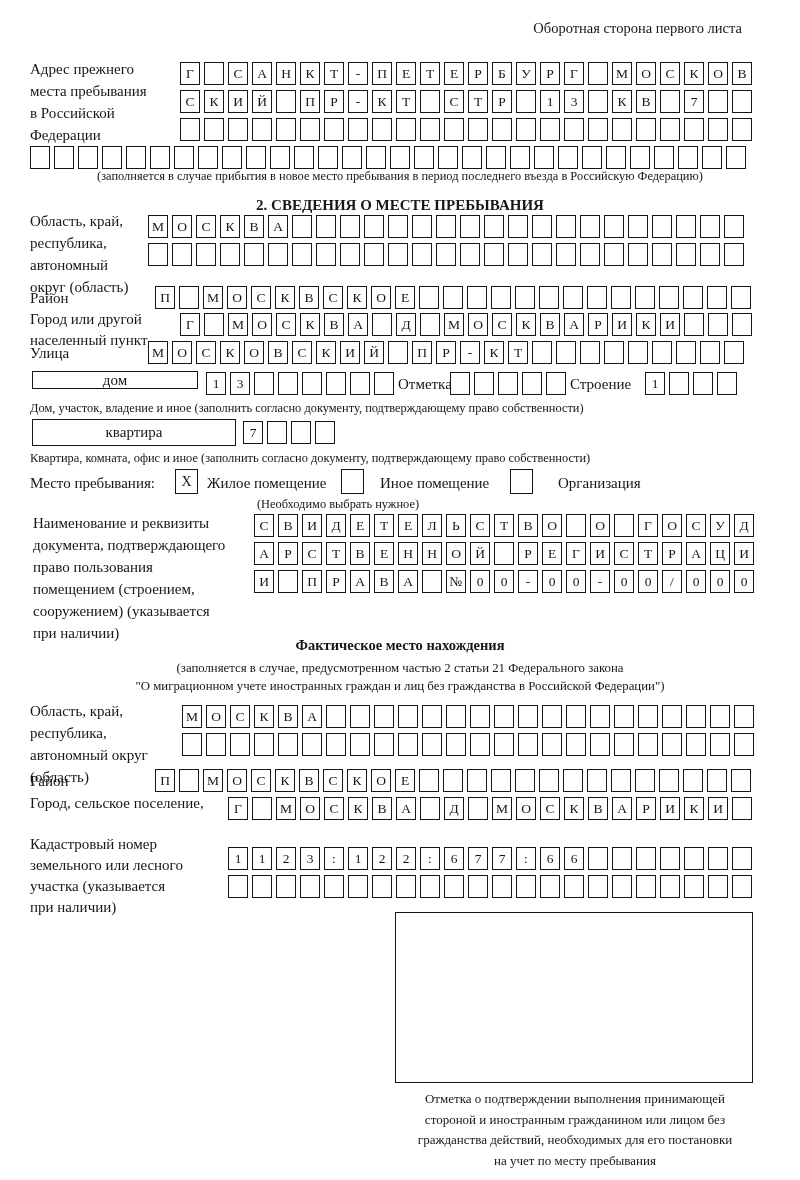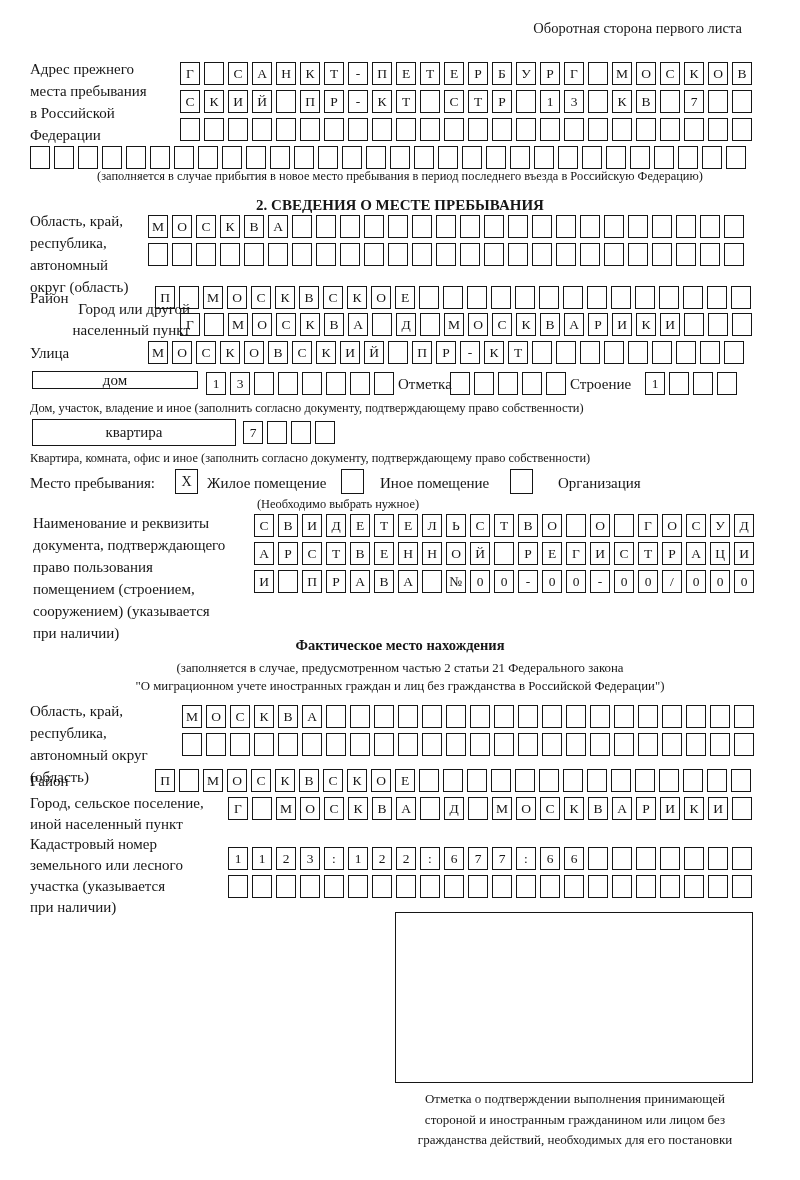--- a/index.html
+++ b/index.html
@@ -232,21 +232,21 @@
       <span class="cell"></span>
       <span class="cell"></span>
       <span class="cell"></span>
       <span class="cell"></span>
       <span class="cell"></span>
       <span class="cell"></span>
       <span class="cell"></span>
       <span class="cell"></span>
     </div>
 
-  <div class="abs label-sm" style="left:30px;top:299px;width:160px;text-align:right;">
+  <div class="abs label-sm" style="left:30px;top:309px;width:160px;">
     <span style="display:block;">Город или другой</span>
     <span style="display:block;">населенный пункт</span>
   </div>
   <div class="boxrow" style="left:180px;top:313px;">
       <span class="cell">Г</span>
       <span class="cell"></span>
       <span class="cell">М</span>
       <span class="cell">О</span>
       <span class="cell">С</span>
       <span class="cell">К</span>
@@ -510,21 +510,20 @@
       <span class="cell"></span>
       <span class="cell"></span>
       <span class="cell"></span>
       <span class="cell"></span>
       <span class="cell"></span>
       <span class="cell"></span>
     </div>
 
   <div class="abs label-sm" style="left:30px;top:793px;width:200px;">
     <span style="display:block;">Город, сельское поселение,</span>
-    <span style="display:block;">иной населенный пункт</span>
   </div>
   <div class="boxrow" style="left:228px;top:797px;">
       <span class="cell">Г</span>
       <span class="cell"></span>
       <span class="cell">М</span>
       <span class="cell">О</span>
       <span class="cell">С</span>
       <span class="cell">К</span>
       <span class="cell">В</span>
       <span class="cell">А</span>
@@ -597,15 +596,16 @@
       <span class="cell"></span>
       <span class="cell"></span>
       <span class="cell"></span>
     </div>
 
   <div class="stampbox" style="left:395px;top:912px;width:358px;height:171px;"></div>
   <div class="abs" style="left:380px;top:1089px;width:390px;text-align:center;font-size:13px;line-height:20.5px;">
     <span style="display:block;">Отметка о подтверждении выполнения принимающей</span>
     <span style="display:block;">стороной и иностранным гражданином или лицом без</span>
     <span style="display:block;">гражданства действий, необходимых для его постановки</span>
+    <span style="display:block;">на учет по месту пребывания</span>
   </div>
 
 </div>
 
 </body></html>

